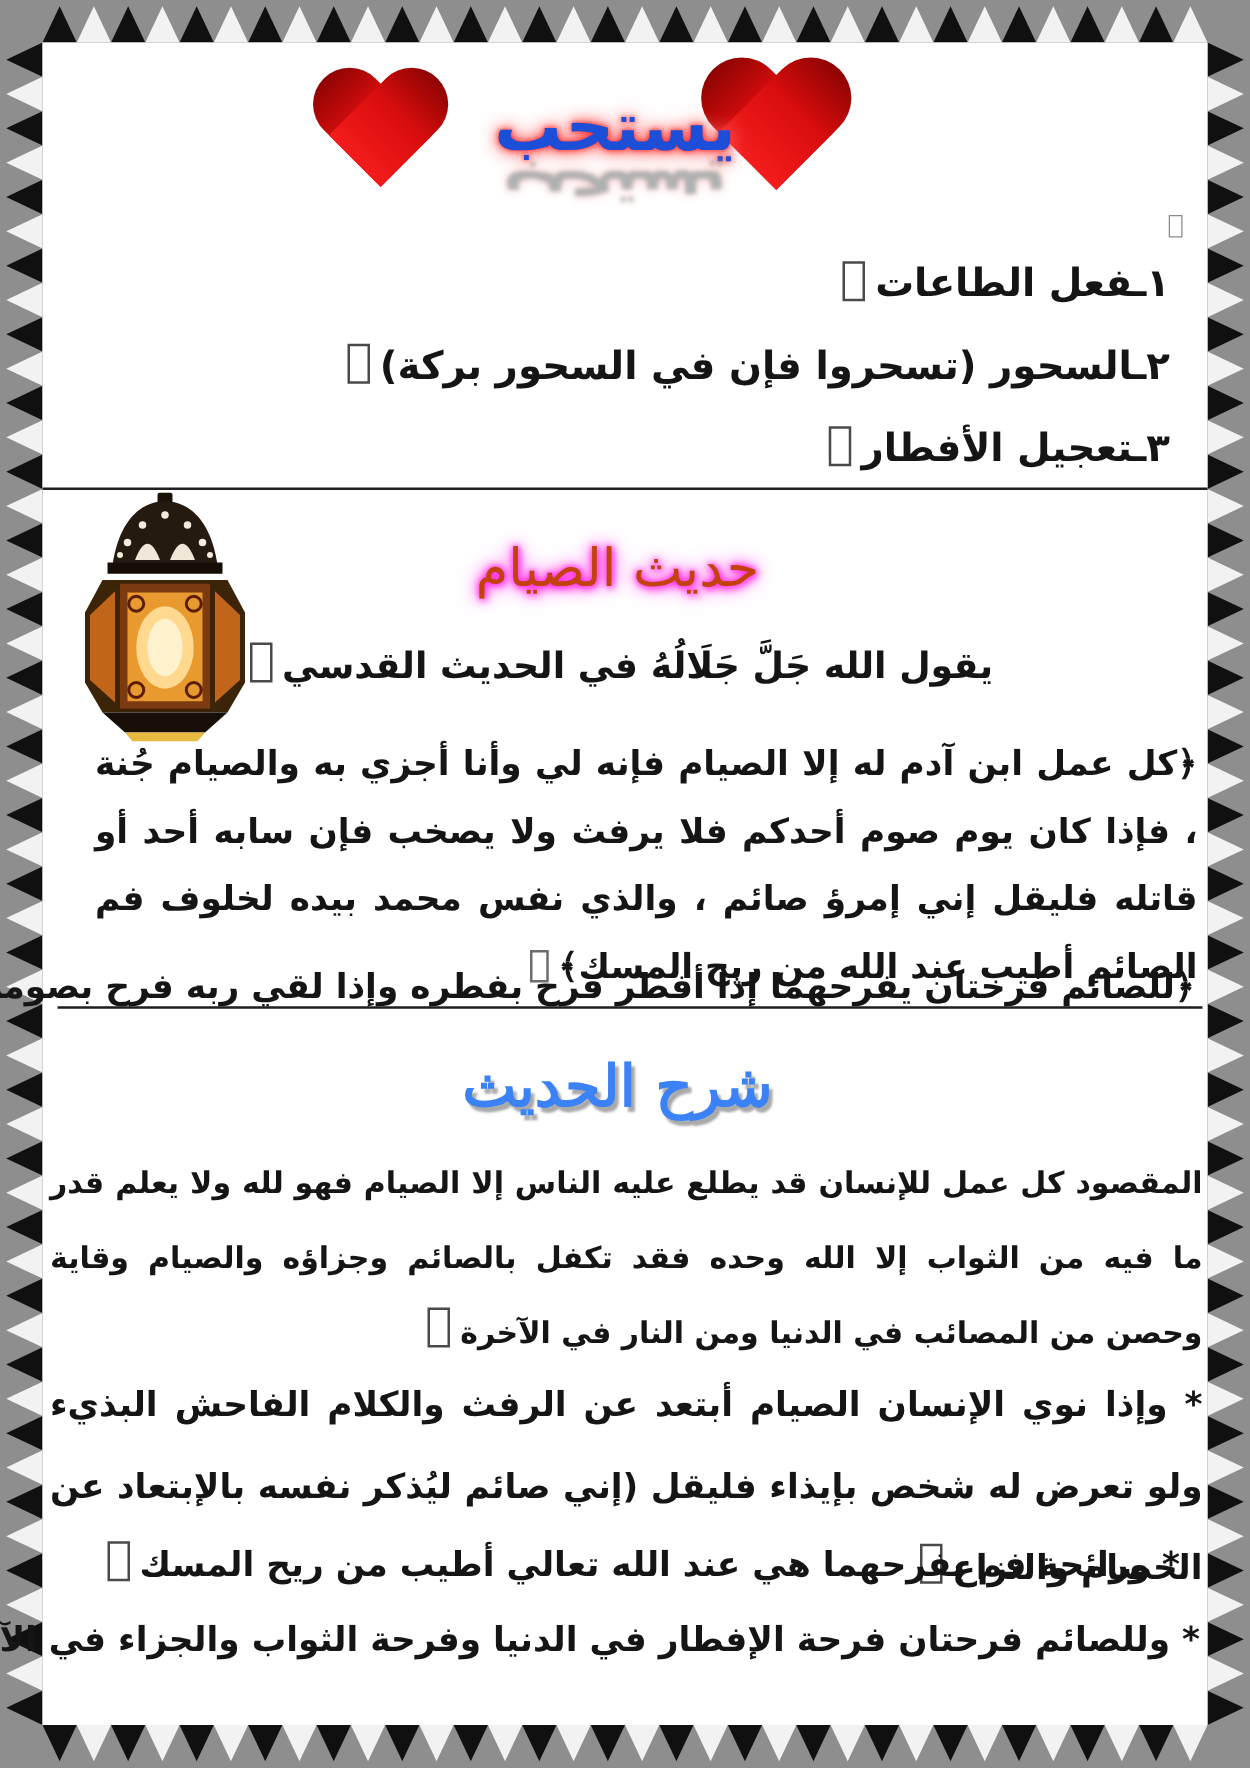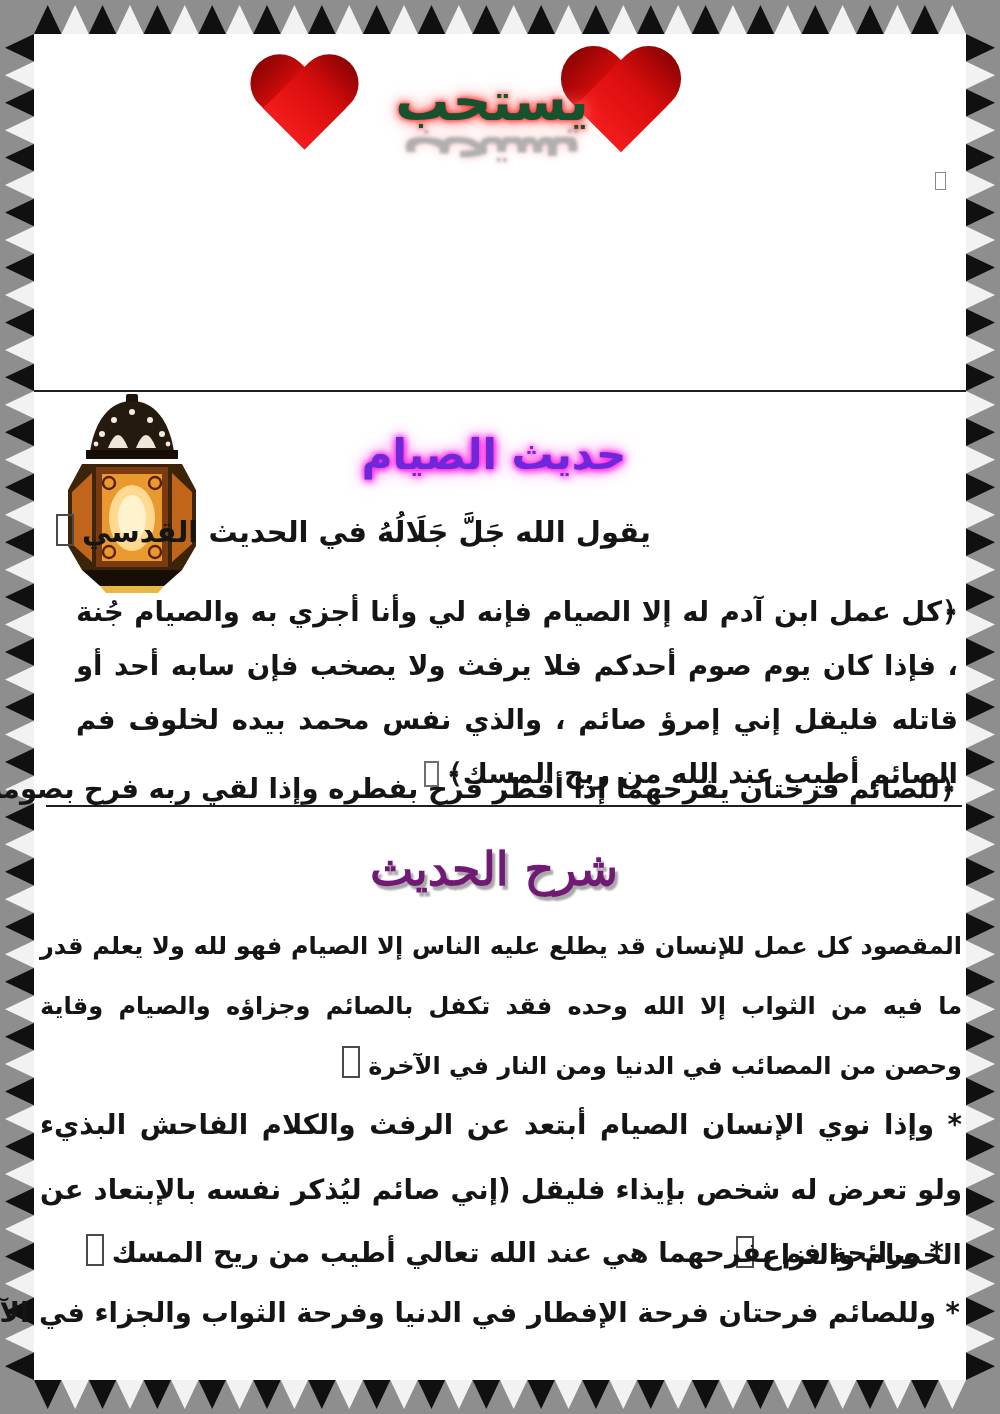--- a/index.html
+++ b/index.html
@@ -24,21 +24,21 @@
     border-radius:50px 50px 0 0;
     background:linear-gradient(180deg,#8e0303 0%,#d80d0d 45%,#f41c1c 100%);
   }
   .heart::before{left:50px;transform:rotate(-45deg);transform-origin:0 100%;}
   .heart::after{left:0;transform:rotate(45deg);transform-origin:100% 100%;}
   .heart.left-h{left:212px;top:22px;transform:scale(1.17);}
   .heart.right-h{left:522px;top:14px;transform:scale(1.3);}
   
   .calli-wrap{position:absolute;left:330px;top:38px;width:256px;text-align:center;direction:rtl;}
   .calli{
-    font-size:54px;font-weight:bold;color:#14532d;line-height:1.1;
+    font-size:54px;font-weight:bold;color:#1d4ed8;line-height:1.1;
     text-shadow:0 0 4px #ff2a2a,0 0 10px #ff4444,0 0 18px #ff7a7a;
   }
   .calli-reflect{
     font-size:50px;font-weight:bold;color:#8f8f8f;line-height:1;
     transform:scaleY(-1);opacity:.7;filter:blur(1.6px);
     margin-top:-8px;height:56px;overflow:hidden;
     text-shadow:0 0 8px rgba(255,80,80,.45);
   }
   
   .tofu{display:inline-block;width:14px;height:28px;border:2px solid #4a4a4a;
@@ -50,40 +50,40 @@
   .rec-item{height:66px;line-height:66px;font-size:31px;font-weight:bold;white-space:nowrap;}
   
   .divider{position:absolute;border-top:2px solid #1f1f1f;left:0;right:0;}
   .divider.d1{top:356px;}
   .divider.d2{top:771px;left:12px;right:4px;border-top-width:2px;}
   
   .lantern{position:absolute;left:26px;top:360px;}
   
   .hadith-title{
     position:absolute;top:396px;left:280px;width:360px;text-align:center;
-    font-size:42px;font-weight:bold;color:#6d28d9;direction:rtl;
+    font-size:42px;font-weight:normal;color:#c2410c;direction:rtl;
     text-shadow:0 0 5px #ff1ae0,0 0 10px #ff2ae4,0 0 18px #ff56ea,2px 2px 6px #ff7aee;
   }
   .hadith-intro{
-    position:absolute;top:480px;right:28px;left:20px;text-align:left;
+    position:absolute;top:480px;right:28px;left:20px;text-align:center;
     font-size:29px;font-weight:bold;white-space:nowrap;
   }
   .quote-main{
     position:absolute;top:550px;right:8px;left:6px;
     font-size:27.5px;font-weight:bold;line-height:54px;text-align:justify;margin-left:36px;
   }
   .quote-joys{
     position:absolute;top:738px;right:10px;left:6px;text-align:left;
     font-size:27.5px;font-weight:bold;white-space:nowrap;direction:rtl;text-align:right;
   }
   
   .expl-title{
     position:absolute;top:808px;left:0;right:12px;text-align:center;
     font-family:"DejaVu Serif","Liberation Serif",serif;
-    font-size:46px;font-weight:bold;color:#701a75;
+    font-size:46px;font-weight:bold;color:#3b82f6;
     text-shadow:3px 4px 2px #a9a9a9;
   }
   .para{font-weight:bold;direction:rtl;}
   .para.p1{position:absolute;top:882px;right:4px;left:6px;font-size:24px;line-height:60px;text-align:justify;}
   .para.p2{position:absolute;top:1058px;right:4px;left:6px;font-size:27.5px;line-height:65px;text-align:justify;}
   .para.p3{position:absolute;top:1192px;right:22px;left:6px;font-size:27.5px;line-height:52px;text-align:right;white-space:nowrap;}
   .para.p4{position:absolute;top:1252px;right:6px;left:6px;font-size:27.5px;line-height:52px;text-align:right;white-space:nowrap;}
 </style>
 </head>
 <body>
@@ -270,20 +270,25 @@
     <div class="heart left-h"></div>
     <div class="heart right-h"></div>
 
     <div class="calli-wrap">
       <div class="calli">يستحب</div>
       <div class="calli-reflect">يستحب</div>
     </div>
 
     <span class="tofu lone" style="top:138px;right:20px;"></span>
 
+    <div class="rec-list">
+      <div class="rec-item"><span>١ـفعل الطاعات</span><span class="tofu"></span></div>
+      <div class="rec-item"><span>٢ـالسحور (تسحروا فإن في السحور بركة)</span><span class="tofu"></span></div>
+      <div class="rec-item"><span>٣ـتعجيل الأفطار</span><span class="tofu"></span></div>
+    </div>
 
     <div class="divider d1"></div>
 
     <svg class="lantern" width="144" height="200" viewBox="0 0 140 200">
       <rect x="64" y="0" width="12" height="10" rx="2" fill="#1b1208"></rect>
       <path d="M28,58 C34,18 54,7 70,7 C86,7 106,18 112,58 Z" fill="#241a10"></path>
       <path d="M46,54 q10,-26 20,0 z" fill="#efe7d8"></path>
       <path d="M74,54 q10,-26 20,0 z" fill="#efe7d8"></path>
       <circle cx="40" cy="40" r="3" fill="#f3ecdd"></circle>
         <circle cx="52" cy="26" r="3" fill="#f3ecdd"></circle>

